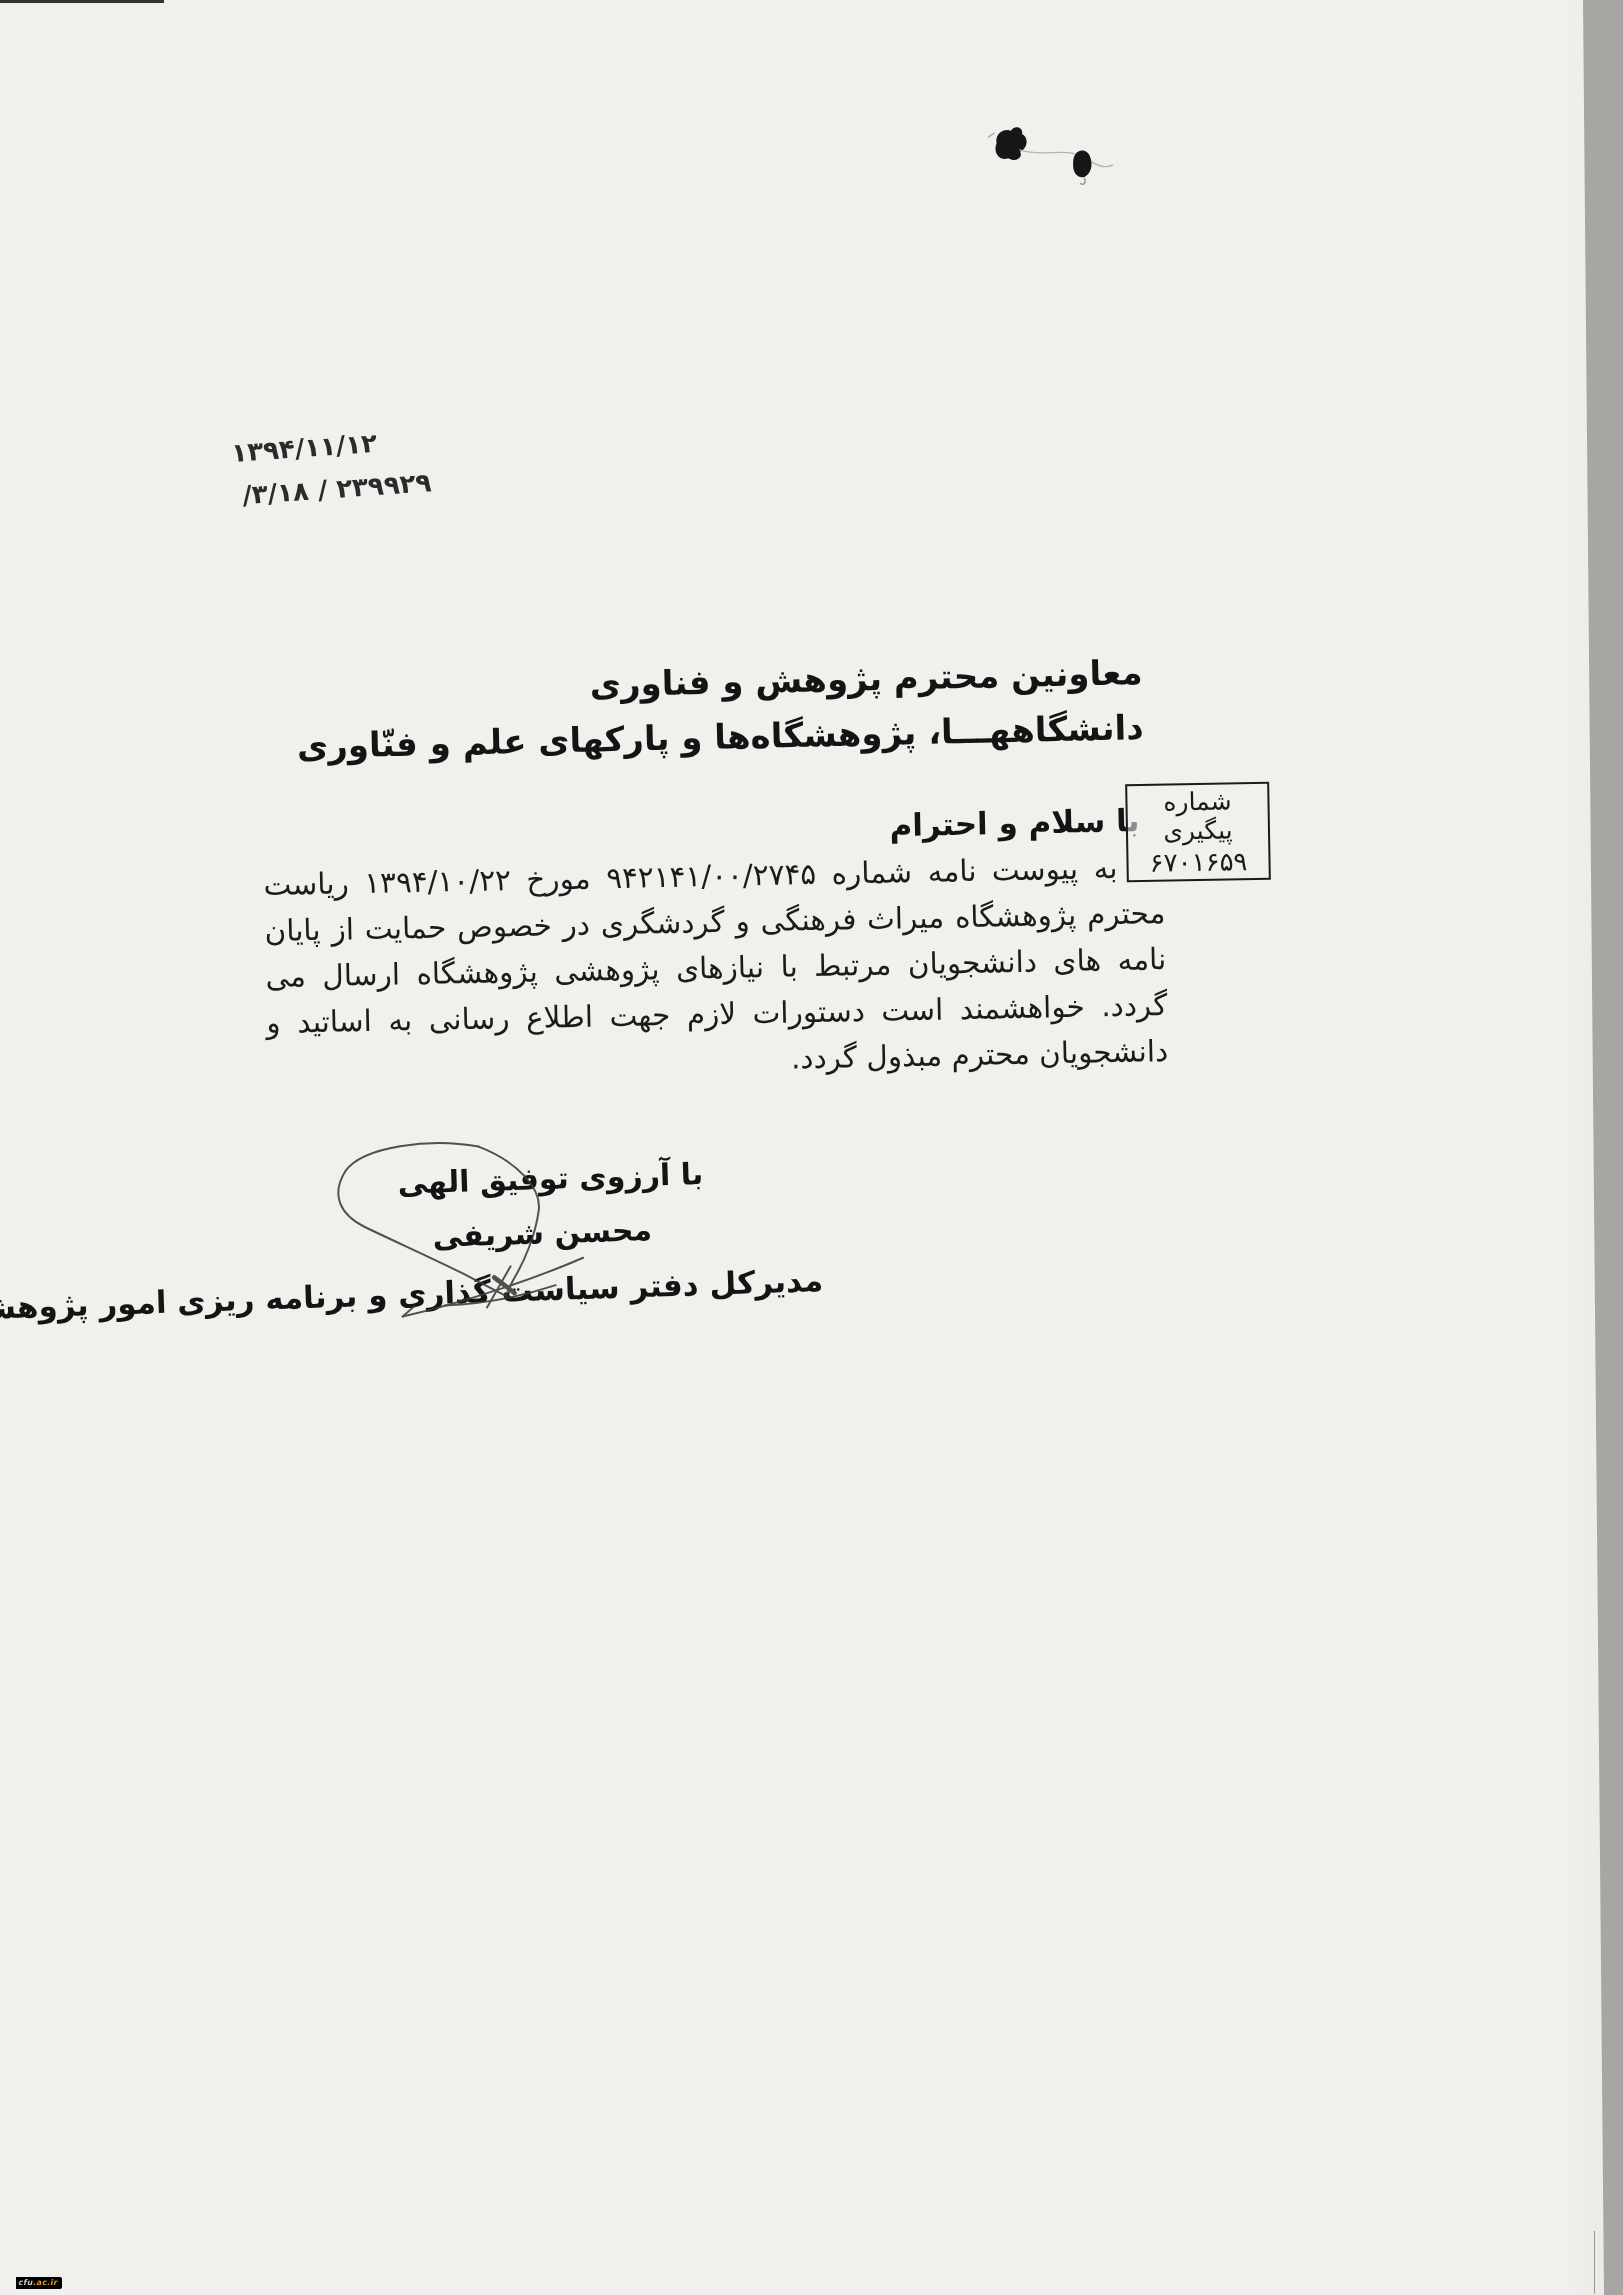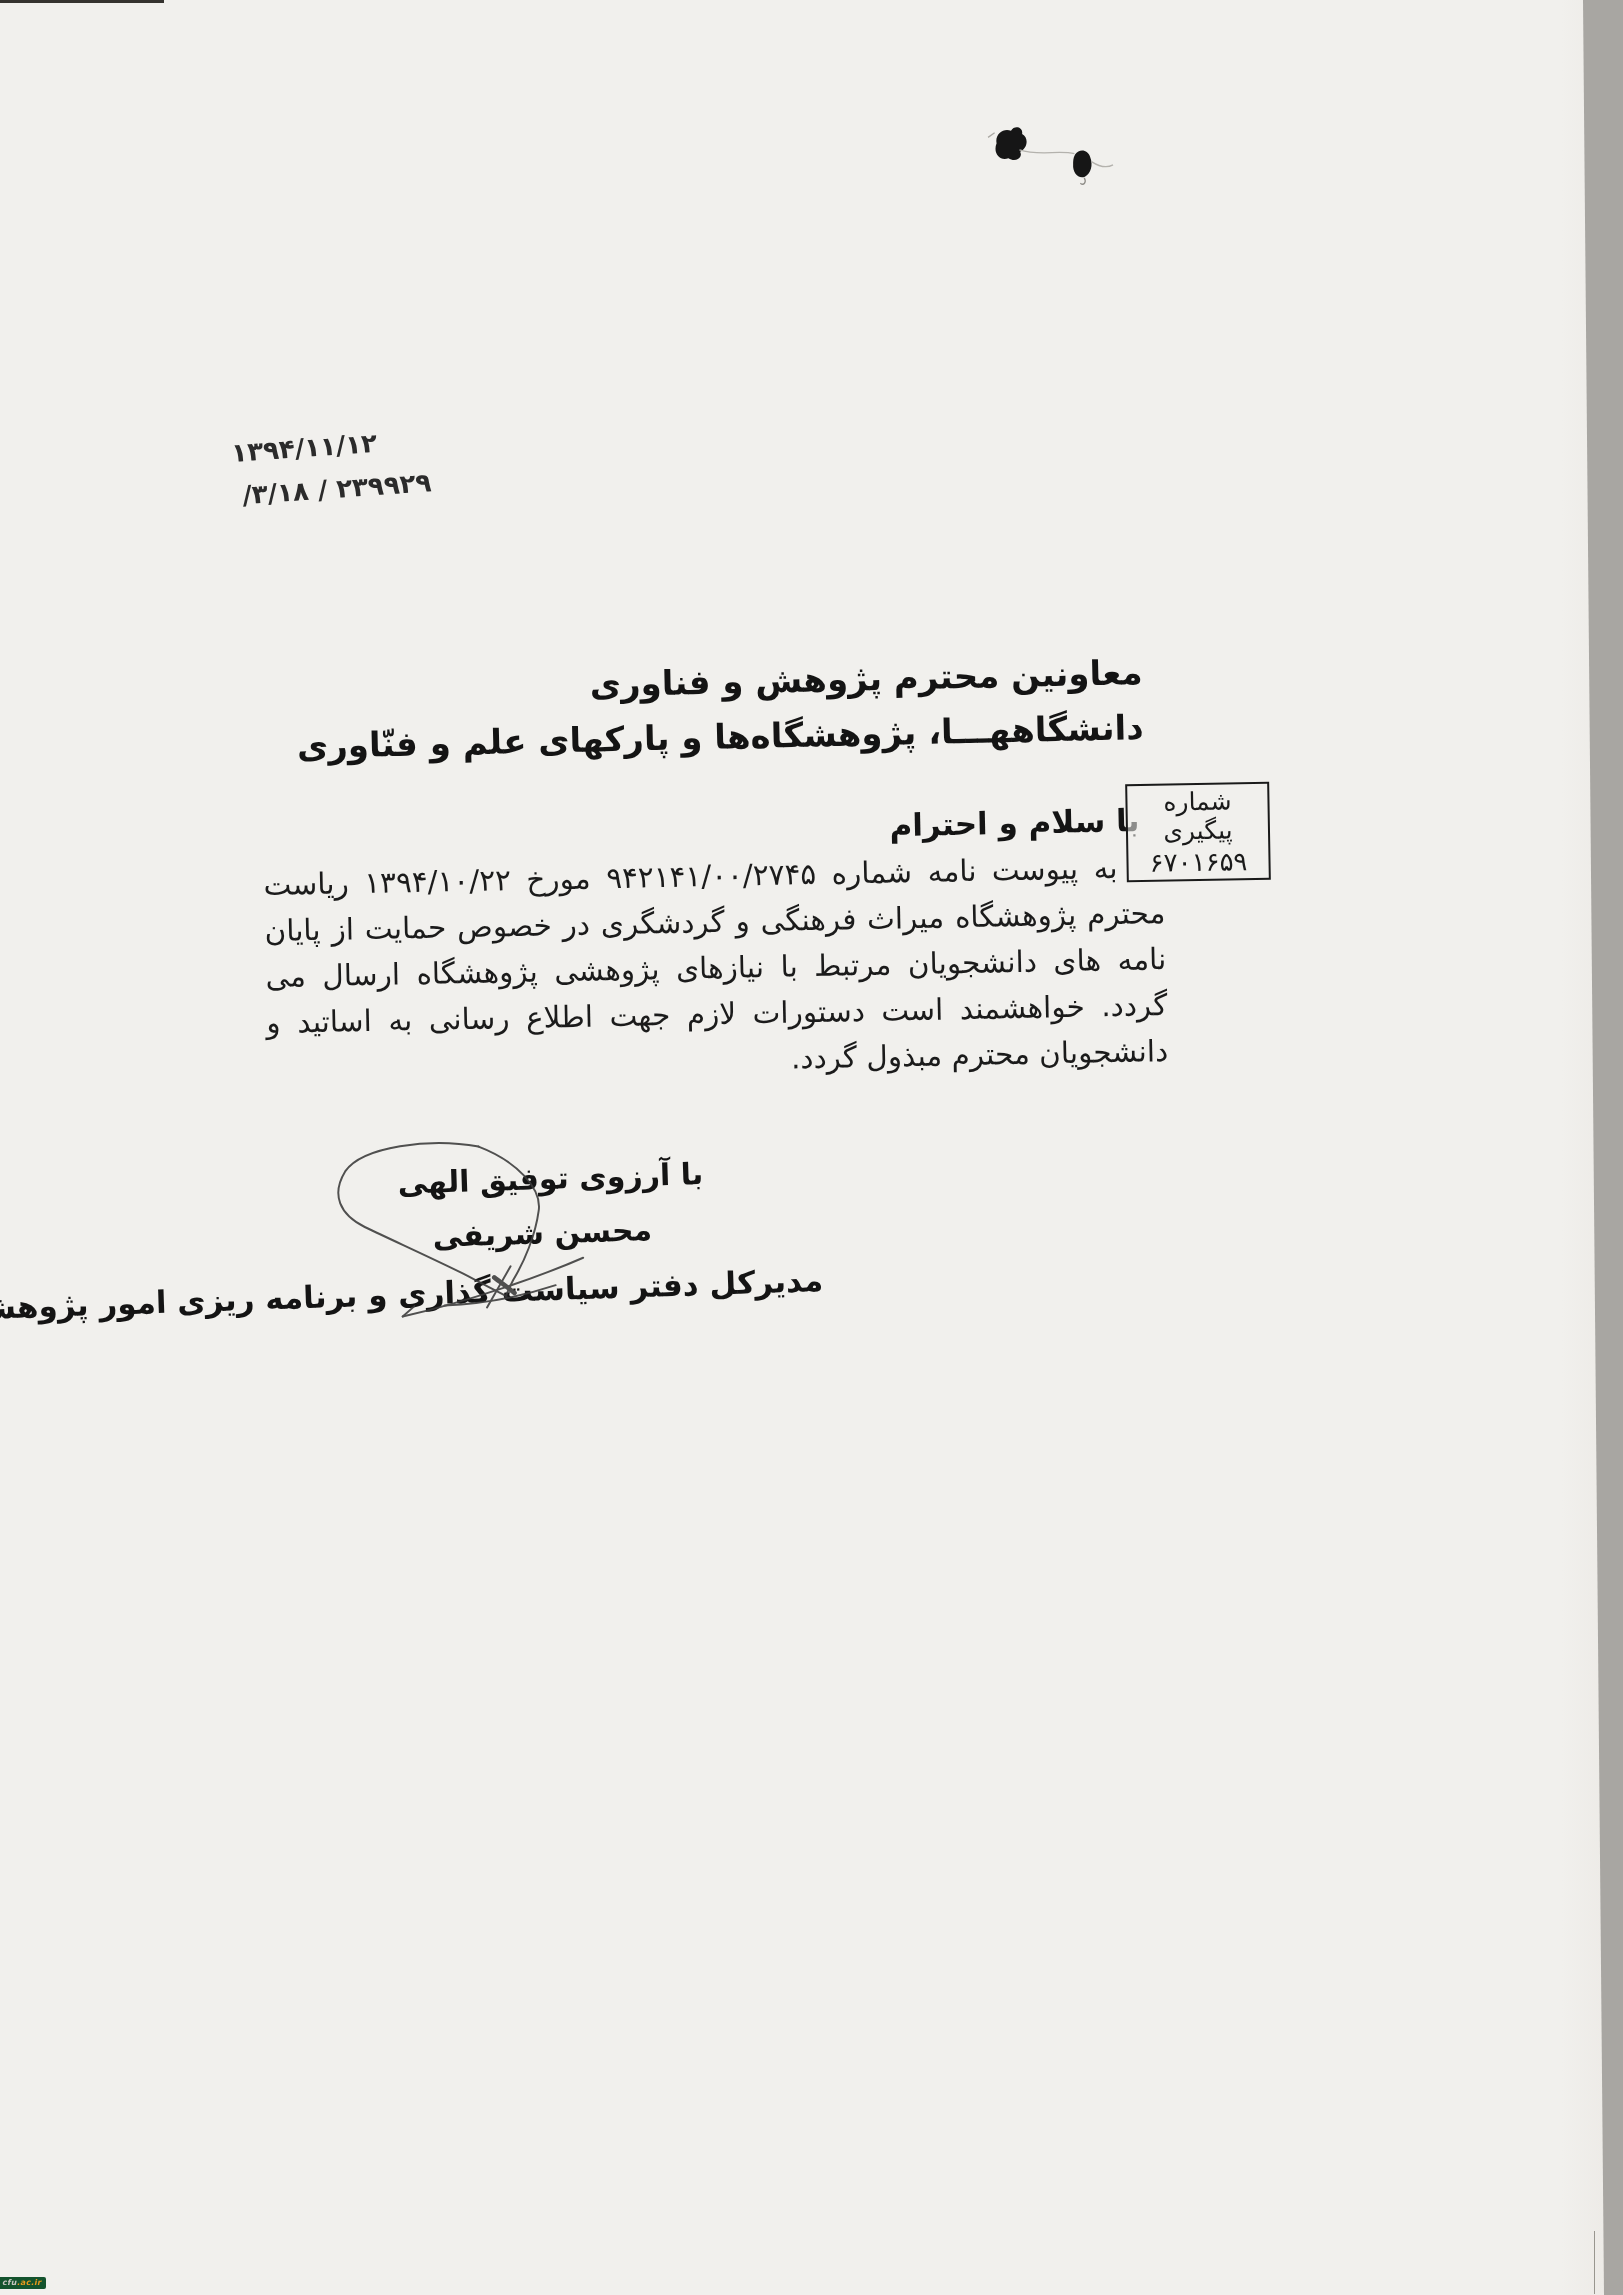--- a/index.html
+++ b/index.html
@@ -63,22 +63,22 @@
   .sig-blessing{right:920px;top:1156px;font-size:30px;}
   .sig-name{right:971px;top:1212px;font-size:30px;}
   .sig-title{right:801px;top:1262px;font-size:31px;transform:rotate(-1.9deg);}
 
   .sig-svg{position:absolute;left:319px;top:1136px;width:340px;height:216px;}
   .blots-svg{position:absolute;left:975px;top:121px;width:157px;height:72px;}
 
   .crease{position:absolute;left:1594px;top:2231px;width:1.3px;height:63px;background:#98968f;}
 
   .badge{
-    position:absolute;left:0;top:2277px;height:11.8px;
-    background:#14532d;border-radius:0 2px 2px 0;
+    position:absolute;left:16px;top:2277px;height:11.8px;
+    background:#000000;border-radius:0 2px 2px 0;
     display:flex;align-items:center;padding:0 4.6px 0 2.6px;
     font-size:7.9px;font-weight:bold;font-style:italic;letter-spacing:0.3px;
     direction:ltr;
   }
   .badge .p1{color:#c8c6c2;}
   .badge .p2{color:#e89a1d;}
 </style>
 </head>
 <body>
 

